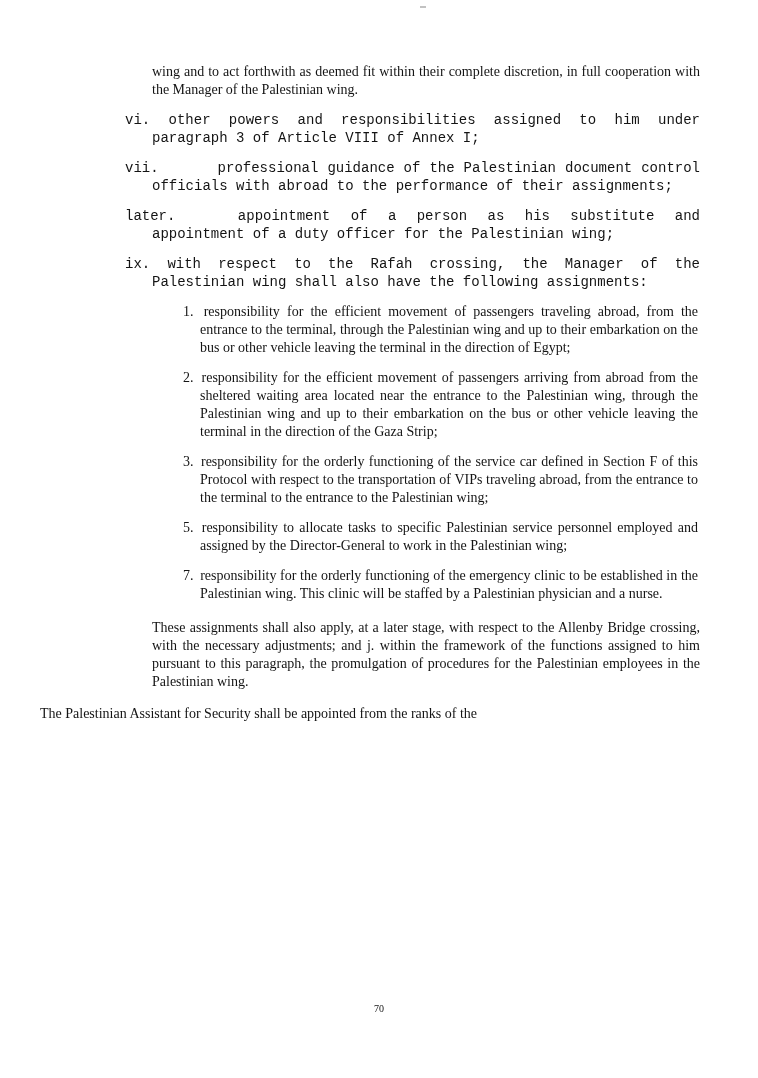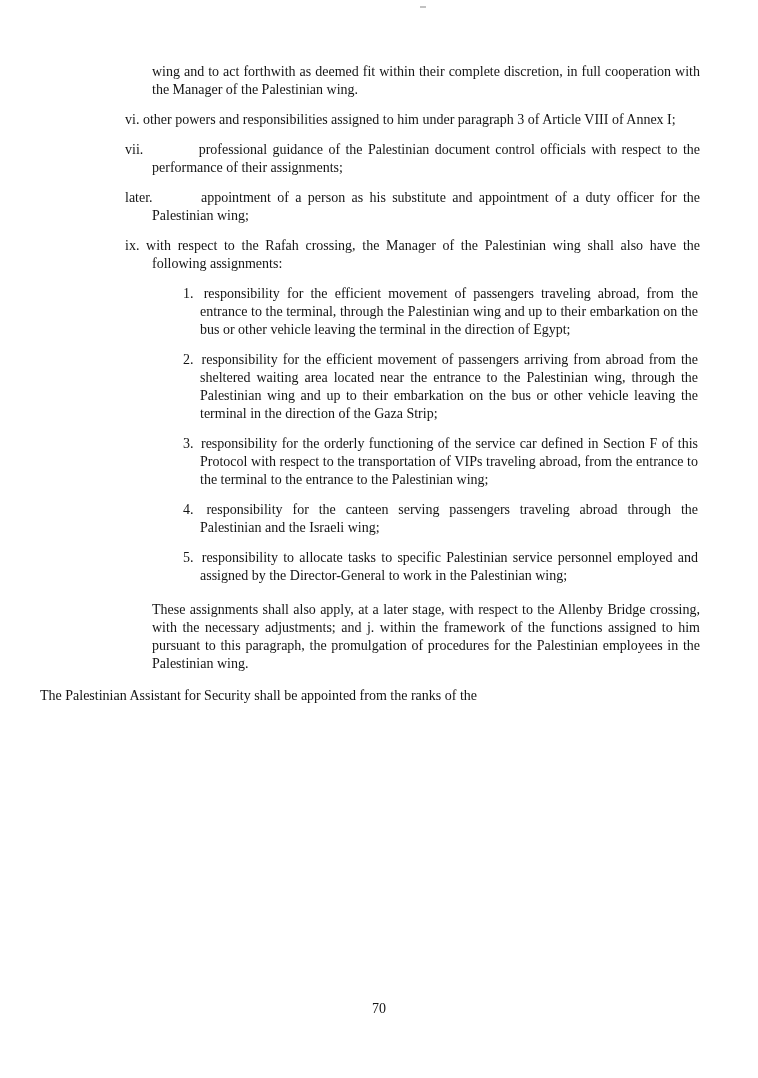--- a/index.html
+++ b/index.html
@@ -39,20 +39,21 @@
   }
   p { margin: 0; }
   .para {
     margin: 0 58px 12px 152px;
     text-align: justify;
   }
   .roman {
     margin: 0 58px 12px 152px;
     text-indent: -27px;
     text-align: justify;
+    font-family: Liberation Mono, monospace;
   }
   .roman.last {
     margin-bottom: 2px;
   }
   .roman.tab-vii .label { padding-right: 50px; }
   .roman.tab-viii .label { padding-right: 42px; }
   .num {
     margin: 12px 60px 12px 200px;
     text-indent: -17px;
     text-align: justify;
@@ -70,41 +71,41 @@
   .final {
     margin: 0 58px 0 40px;
     text-align: justify;
   }
   .pageno {
     position: absolute;
     top: 1000px;
     left: 0;
     right: 0;
     text-align: center;
-    font-size: 14px;
+    font-size: 10px;
   }
 </style>
 </head>
 <body>
 
 <div class="page">
   <div class="artifact"></div>
 
   <div class="content">
 
     <p class="para">wing and to act forthwith as deemed fit within their complete discretion, in full cooperation with the Manager of the Palestinian wing.</p>
 
     <p class="roman">
       <span class="label">vi.</span>
       <span class="text">other powers and responsibilities assigned to him under paragraph 3 of Article VIII of Annex I;</span>
     </p>
 
     <p class="roman tab-vii">
       <span class="label">vii.</span>
-      <span class="text">professional guidance of the Palestinian document control officials with respect to the performance of their assignments;</span>
+      <span class="text">professional guidance of the Palestinian document control officials with abroad to the performance of their assignments;</span>
     </p>
 
     <p class="roman tab-viii">
       <span class="label">later.</span>
       <span class="text">appointment of a person as his substitute and appointment of a duty officer for the Palestinian wing;</span>
     </p>
 
     <p class="roman last">
       <span class="label">ix.</span>
       <span class="text">with respect to the Rafah crossing, the Manager of the Palestinian wing shall also have the following assignments:</span>
@@ -118,31 +119,31 @@
     <p class="num">
       <span class="label">2.</span>
       <span class="text">responsibility for the efficient movement of passengers arriving from abroad from the sheltered waiting area located near the entrance to the Palestinian wing, through the Palestinian wing and up to their embarkation on the bus or other vehicle leaving the terminal in the direction of the Gaza Strip;</span>
     </p>
 
     <p class="num">
       <span class="label">3.</span>
       <span class="text">responsibility for the orderly functioning of the service car defined in Section F of this Protocol with respect to the transportation of VIPs traveling abroad, from the entrance to the terminal to the entrance to the Palestinian wing;</span>
     </p>
 
-    <p class="num">
-      <span class="label">4.</span>
-      <span class="text">responsibility for the canteen serving passengers traveling abroad through the Palestinian and the Israeli wing;</span>
-    </p>
 
     <p class="num">
       <span class="label">5.</span>
       <span class="text">responsibility to allocate tasks to specific Palestinian service personnel employed and assigned by the Director-General to work in the Palestinian wing;</span>
     </p>
 
 
+    <p class="num last">
+      <span class="label">7.</span>
+      <span class="text">responsibility for the orderly functioning of the emergency clinic to be established in the Palestinian wing. This clinic will be staffed by a Palestinian physician and a nurse.</span>
+    </p>
 
     <p class="closing">These assignments shall also apply, at a later stage, with respect to the Allenby Bridge crossing, with the necessary adjustments; and j. within the framework of the functions assigned to him pursuant to this paragraph, the promulgation of procedures for the Palestinian employees in the Palestinian wing.</p>
 
 
     <p class="final">The Palestinian Assistant for Security shall be appointed from the ranks of the</p>
 
   </div>
 
   <div class="pageno">70</div>
 </div>

